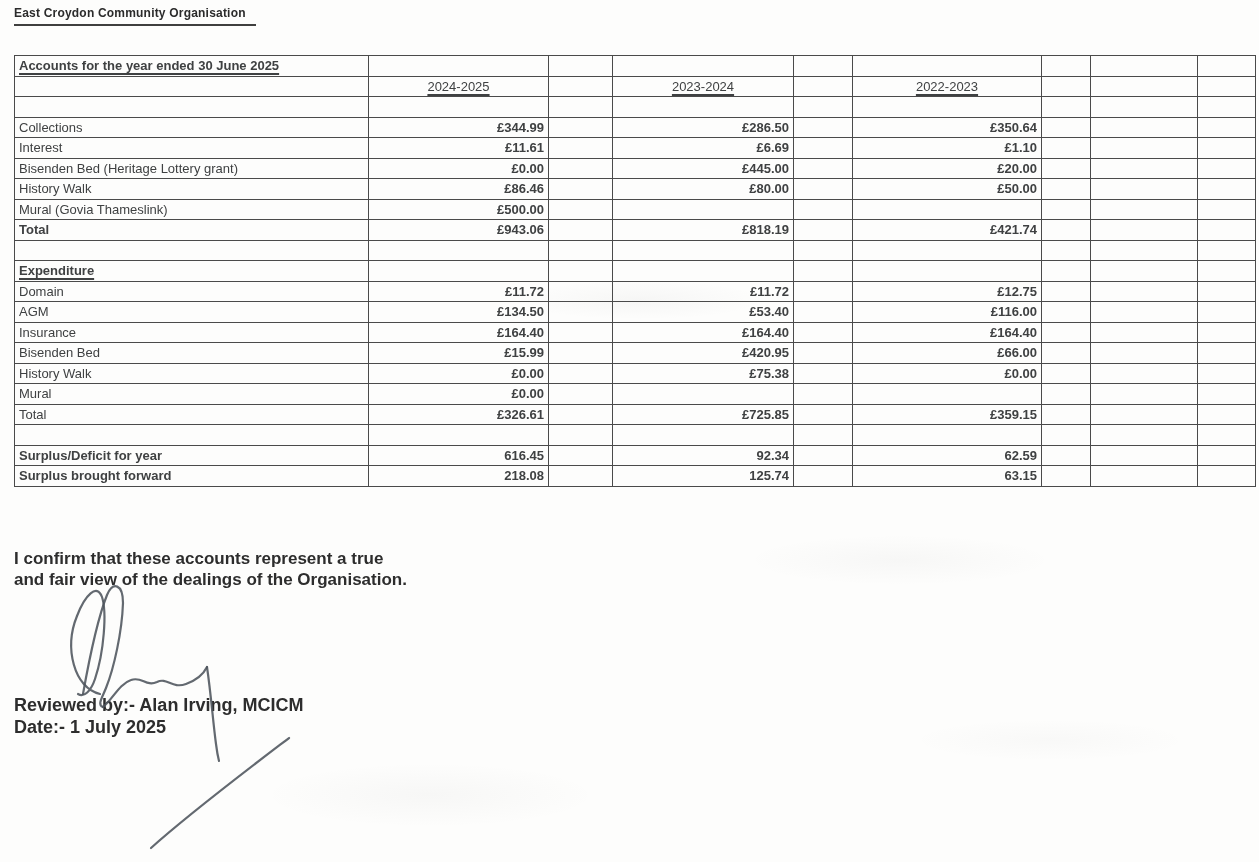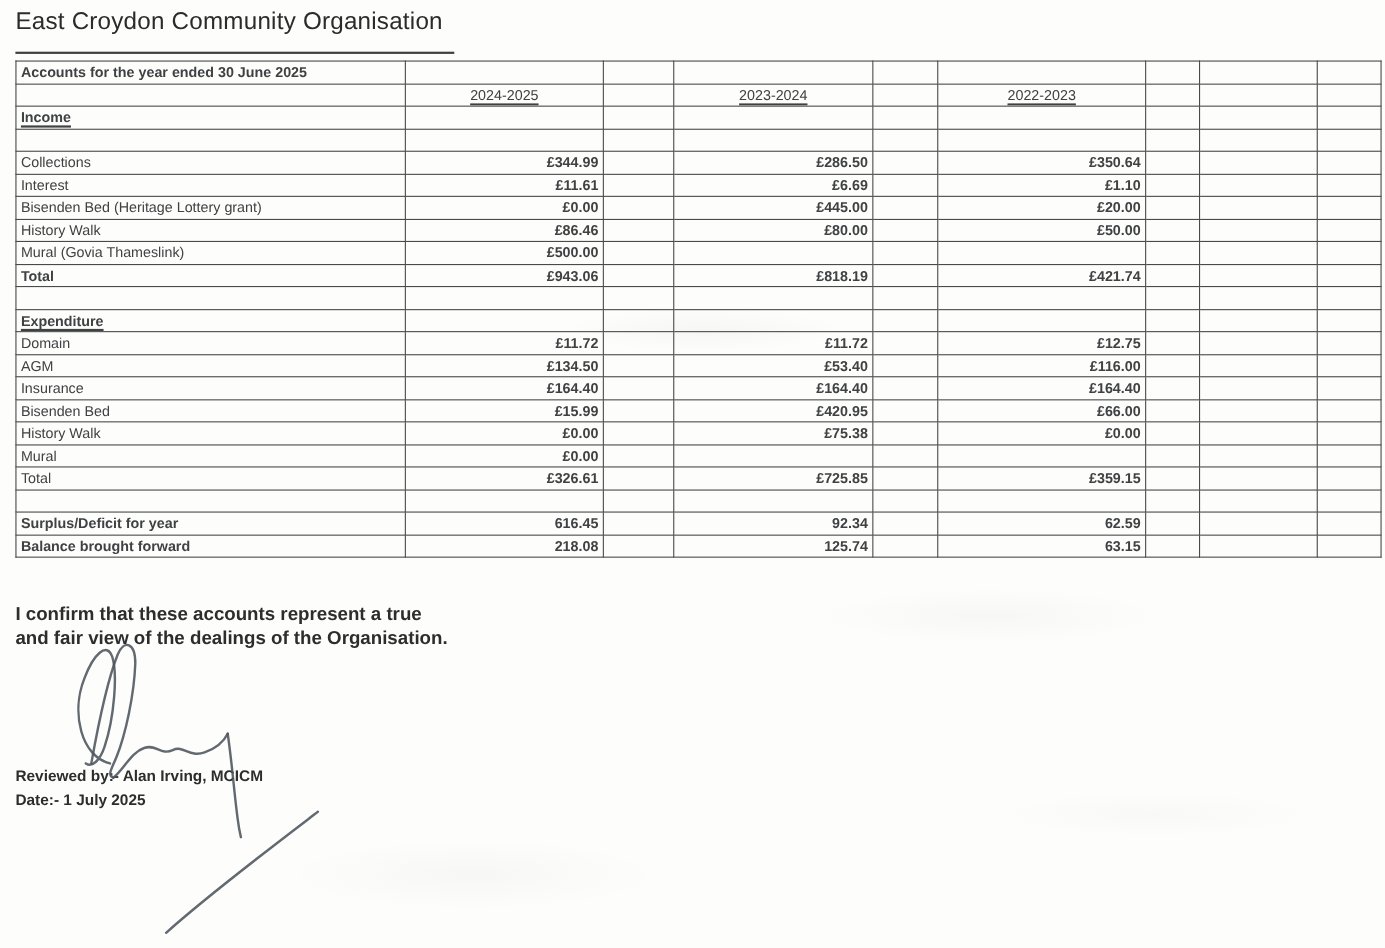--- a/index.html
+++ b/index.html
@@ -11,52 +11,52 @@
       radial-gradient(ellipse 180px 28px at 640px 300px, rgba(60,60,60,0.035), transparent 70%),
       radial-gradient(ellipse 220px 36px at 900px 560px, rgba(60,60,60,0.03), transparent 70%),
       radial-gradient(ellipse 240px 46px at 430px 795px, rgba(60,60,60,0.03), transparent 70%),
       radial-gradient(ellipse 200px 30px at 1050px 740px, rgba(60,60,60,0.025), transparent 70%);
     font-family:"Liberation Sans", sans-serif;
     overflow:hidden;
   }
   .title{
     position:absolute;left:14px;top:6px;margin:0;
     display:inline-block;
-    font-size:22px;font-weight:normal;color:#2b2b2b;
+    font-size:12px;font-weight:bold;color:#2b2b2b;
     letter-spacing:0.2px;
     border-bottom:2px solid #3f3f3f;
-    padding:0 10px 15px 0;
+    padding:0 10px 4px 0;
   }
   table.accounts{
     position:absolute;left:14px;top:55px;
     width:1241px;
     border-collapse:collapse;table-layout:fixed;
   }
   table.accounts td{
     border:1px solid #4a4a4a;
     height:19.5px;line-height:19.5px;
     padding:0 4px;
     font-size:13px;color:#3f4142;
     overflow:hidden;white-space:nowrap;
     vertical-align:middle;
   }
   td.val{text-align:right;padding-right:5px;font-weight:bold;}
-  td.u{text-underline-offset:3px;text-decoration-thickness:1.5px;margin-left:12px;}
+  td.u{text-decoration:underline;text-underline-offset:3px;text-decoration-thickness:1.5px;margin-left:12px;}
   td.b{font-weight:bold;color:#262626;}
   td.sec{font-weight:bold;color:#2e2e2e;text-decoration:underline;text-underline-offset:3px;text-decoration-thickness:1.5px;}
   td.yearhdr{text-align:center;font-weight:normal;color:#2e2e2e;text-decoration:underline;text-underline-offset:3px;text-decoration-thickness:1.5px;}
   td.exp{color:#6f7172;}
   td.exptotal{color:#5f6163;}
   .confirm{
     position:absolute;left:14px;top:548px;
     font-size:17px;font-weight:bold;color:#2d2d2d;line-height:21px;
   }
   .reviewed{
     position:absolute;left:14px;top:694px;
-    font-size:14px;font-weight:bold;color:#2d2d2d;line-height:22px;
+    font-size:18px;font-weight:bold;color:#2d2d2d;line-height:22px;
   }
   svg.sig{position:absolute;left:0;top:0;pointer-events:none;}
   svg.sig path{fill:none;stroke:#4d545c;stroke-width:2.2;stroke-linecap:round;stroke-linejoin:round;opacity:0.88;}
 </style>
 </head>
 <body>
 
 <div class="page">
 
   <h1 class="title">East Croydon Community Organisation</h1>
@@ -92,31 +92,20 @@
         <td class="yearhdr">2024-2025</td>
         <td></td>
         <td class="yearhdr">2023-2024</td>
         <td></td>
         <td class="yearhdr">2022-2023</td>
         <td></td>
           <td></td>
         <td></td>
       </tr>
 
-      <tr>
-        <td class="sec">Income</td>
-        <td></td>
-          <td></td>
-        <td></td>
-          <td></td>
-        <td></td>
-          <td></td>
-        <td></td>
-          <td></td>
-      </tr>
 
       <tr>
         <td></td>
           <td></td>
         <td></td>
           <td></td>
         <td></td>
           <td></td>
         <td></td>
           <td></td>
@@ -311,21 +300,21 @@
         <td class="val b">616.45</td>
         <td></td>
         <td class="val b">92.34</td>
         <td></td>
         <td class="val b">62.59</td>
         <td></td>
           <td></td>
         <td></td>
       </tr>
       <tr>
-        <td class="b">Balance brought forward</td>
+        <td class="b">Surplus brought forward</td>
         <td class="val b">218.08</td>
         <td></td>
         <td class="val b">125.74</td>
         <td></td>
         <td class="val b">63.15</td>
         <td></td>
           <td></td>
         <td></td>
       </tr>
     </tbody>

